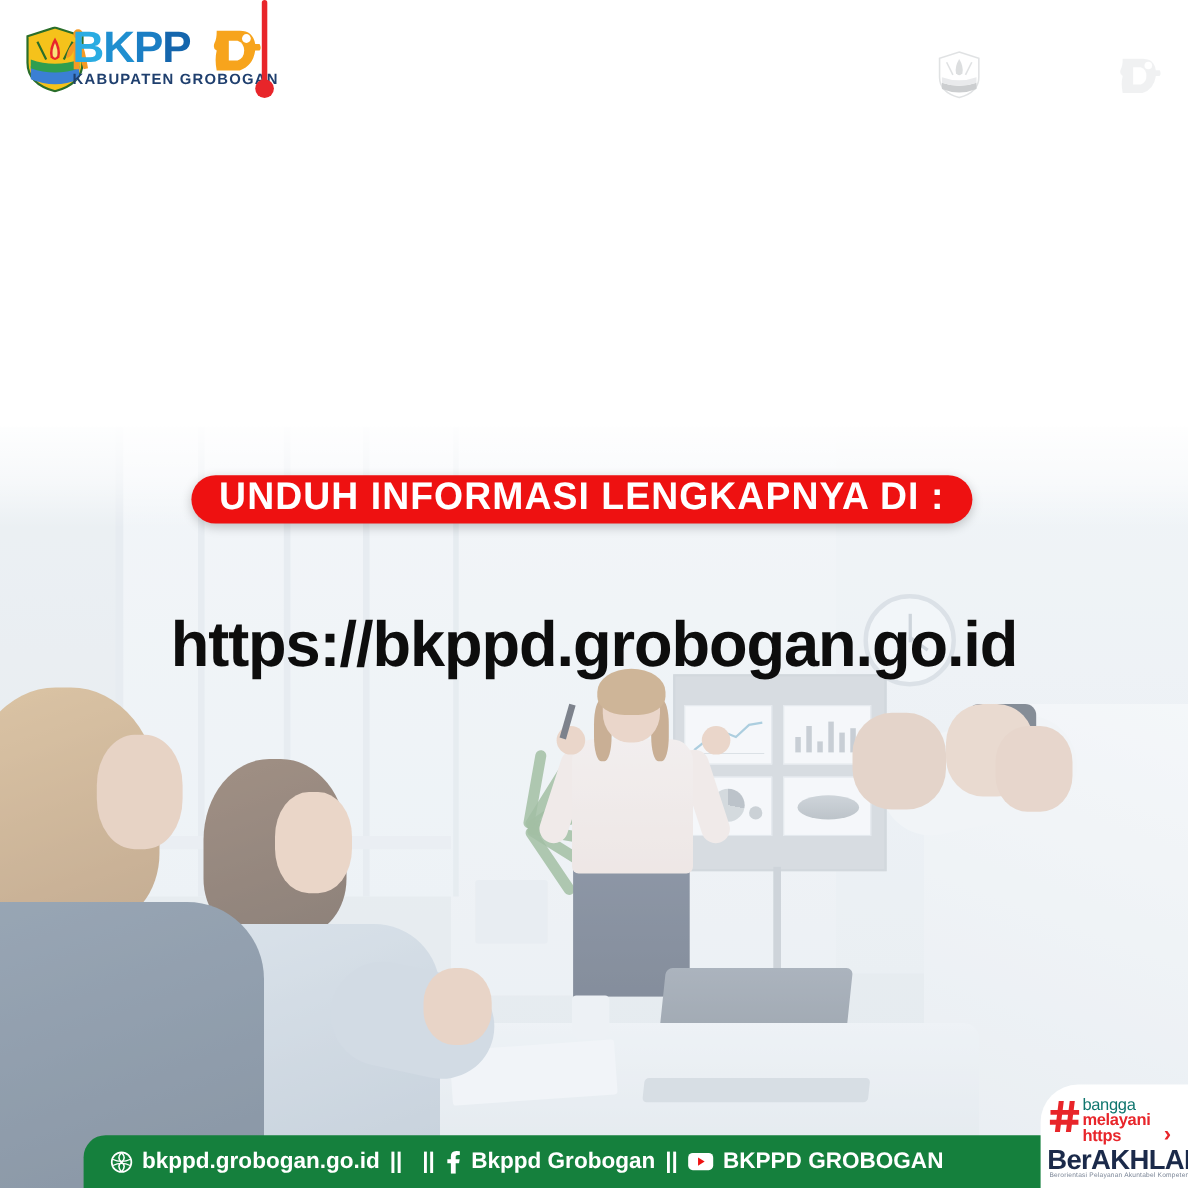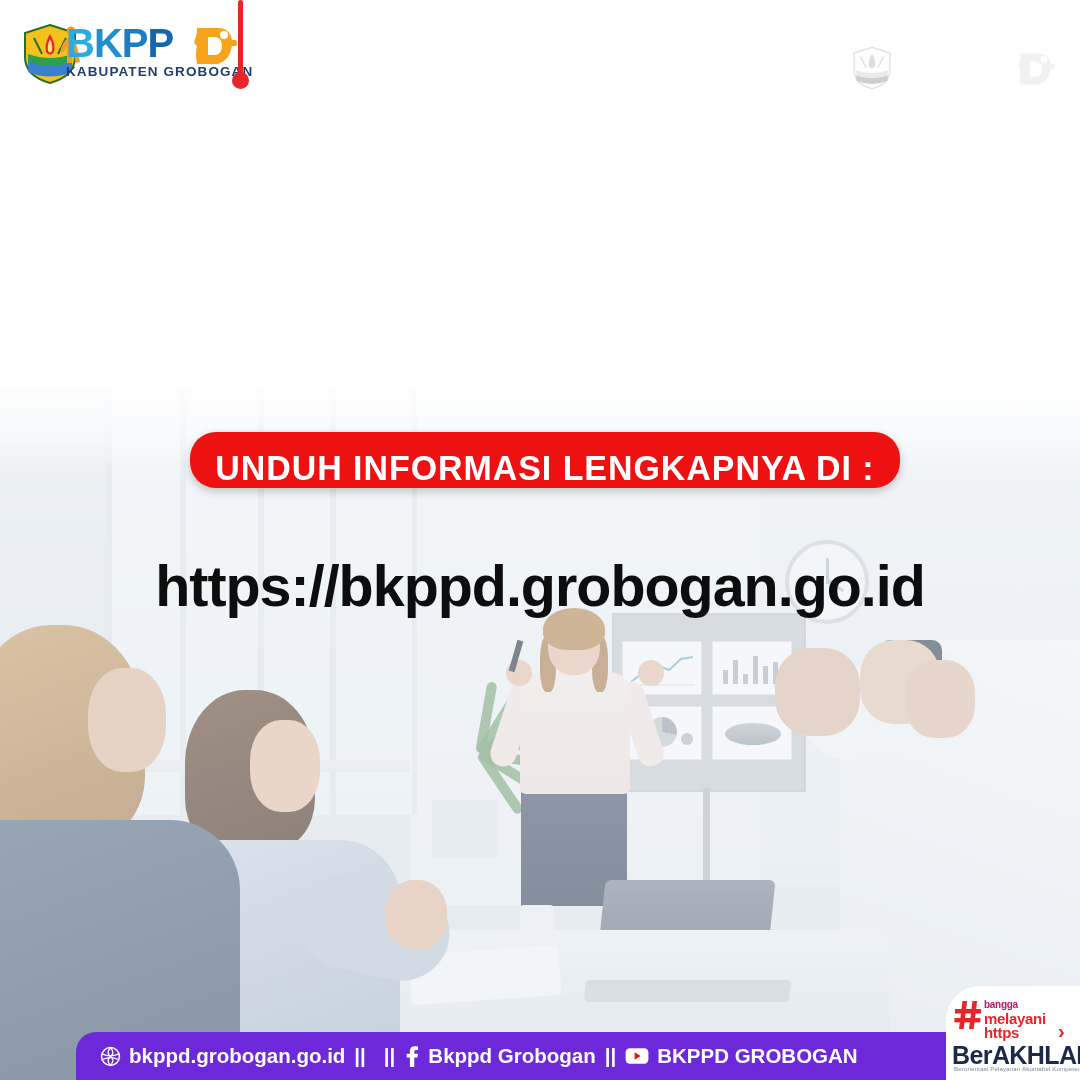--- a/index.html
+++ b/index.html
@@ -154,24 +154,24 @@
   .t-line{
     font-family:"Liberation Sans", sans-serif;
     font-size:41px;font-weight:bold;color:#111111;letter-spacing:.2px;
     line-height:47px;margin:0;transform:scaleX(0.985);white-space:nowrap;
   }
   .t-l1{margin-top:16px;}
   .t-l4{letter-spacing:1px;}
 
   
   .cta{
-    position:absolute;left:190px;top:432px;width:710px;height:56px;
+    position:absolute;left:174px;top:432px;width:710px;height:44px;
     background:#ee1111;border-radius:26px;
     box-shadow:0 3px 10px rgba(0,0,0,.22);
-    display:flex;align-items:flex-end;justify-content:center;
+    display:flex;align-items:flex-start;justify-content:center;
   }
   .cta span{
     color:#ffffff;font-size:35px;font-weight:bold;letter-spacing:1px;
     font-family:"Liberation Sans", sans-serif;transform:scaleX(0.97);white-space:nowrap;
   }
 
   
   .url{
     position:absolute;left:0;top:552px;width:1080px;text-align:center;
     font-family:"Liberation Sans", sans-serif;
@@ -186,36 +186,36 @@
     display:flex;align-items:center;justify-content:center;
   }
   .yellow span{
     color:#111111;font-size:37px;font-weight:bold;letter-spacing:0px;
     font-family:"Liberation Sans", sans-serif;white-space:nowrap;transform:scaleX(0.99);
   }
 
   
   .footer{
     position:absolute;left:76px;top:1032px;width:1004px;height:48px;
-    background:#6d28d9;border-radius:20px 0 0 0;
+    background:#15803d;border-radius:20px 0 0 0;
     display:flex;align-items:center;
   }
   .footer-inner{display:flex;align-items:center;gap:0px;padding-left:24px;
     color:#ffffff;font-size:20.5px;font-weight:bold;white-space:nowrap;
     font-family:"Liberation Sans", sans-serif;}
   .fi{display:inline-flex;align-items:center;}
   .sep{padding:0 9px;font-weight:bold;color:#ffffff;}
   .ficon{display:inline-block;margin-right:8px;line-height:0;}
 
   .berakhlak{
     position:absolute;left:946px;top:986px;width:134px;height:94px;
     background:#ffffff;border-radius:34px 0 0 0;overflow:hidden;
   }
   .ba-hash{position:absolute;left:8px;top:14px;width:28px;height:30px;}
-  .ba-l1{position:absolute;left:38px;top:11px;font-size:10px;font-weight:bold;color:#be185d;
+  .ba-l1{position:absolute;left:38px;top:11px;font-size:15px;font-weight:normal;color:#0f766e;
     letter-spacing:-.3px;line-height:15px;}
   .ba-l2{position:absolute;left:38px;top:25px;font-size:15px;font-weight:bold;color:#e8252a;
     letter-spacing:-.3px;line-height:15px;}
   .ba-l3{position:absolute;left:38px;top:39px;font-size:15px;font-weight:bold;color:#e8252a;
     letter-spacing:-.3px;line-height:15px;}
   .ba-arrow{position:absolute;left:112px;top:34px;font-size:20px;font-weight:bold;color:#e8252a;}
   .ba-main{position:absolute;left:6px;top:55px;font-size:25px;font-weight:bold;color:#1b2a4a;
     letter-spacing:-.6px;}
   .ba-tag{position:absolute;left:8px;top:80px;font-size:6px;color:#7a8596;letter-spacing:.2px;
     white-space:nowrap;}

